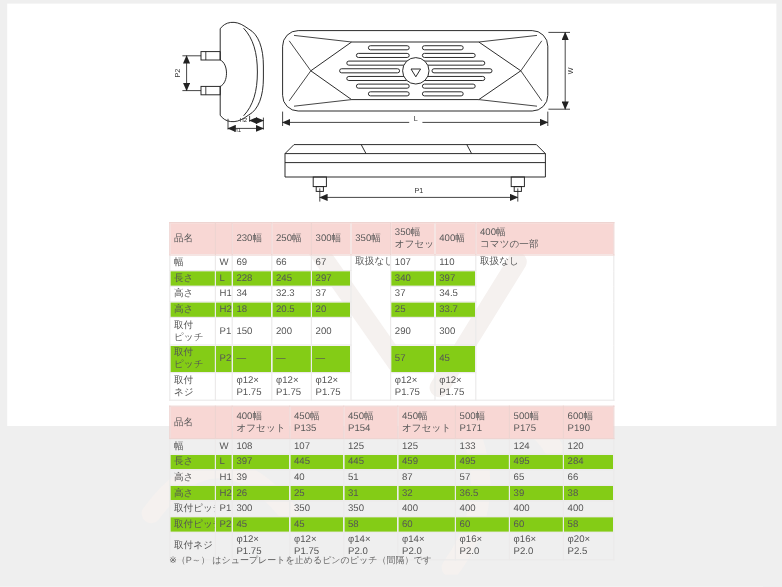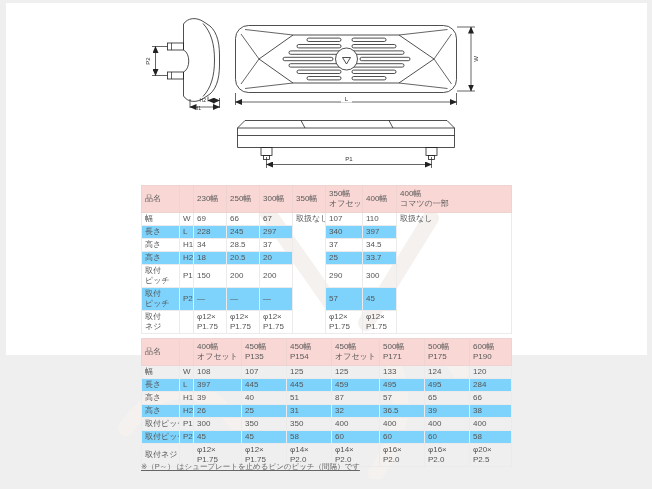--- a/index.html
+++ b/index.html
@@ -18,25 +18,25 @@
   .tblwrap{position:absolute;z-index:1;}
   .t1{left:135px;top:182px;}
   .t2{left:135px;top:335px;}
   table{border-collapse:collapse;table-layout:fixed;width:370px;background:transparent;}
   th,td{
     border:1px solid #eceaea;font-size:8px;line-height:10px;padding:1px 3px;
     color:#555;font-weight:normal;text-align:left;vertical-align:middle;
     overflow:hidden;white-space:nowrap;
   }
   thead th{background:#f8d7d4;border-color:#eed4d1;padding:3px 3px;color:#5a5a5a;}
-  tbody tr.stripe td{background:#7dd3fc;}
+  tbody tr.stripe td{background:#84cc16;}
   tbody td.merged{background:transparent;font-family:Liberation Mono, monospace;}
   .footnote{
     position:absolute;left:135px;top:459px;z-index:1;
-    font-size:7.5px;color:#666;text-decoration:underline;
+    font-size:7.5px;color:#666;
   }
   .dline{stroke:#222;stroke-width:0.8;fill:none;}
   .dim{stroke:#222;stroke-width:0.7;fill:none;}
   .dtext{fill:#333;font-size:6px;font-family:"Liberation Sans",sans-serif;}
   .dtext-sm{fill:#333;font-size:5px;font-family:"Liberation Sans",sans-serif;}
   .slot{stroke:#222;stroke-width:0.8;fill:#fff;}
   .wmark{stroke:#f5f1ef;stroke-width:16;fill:none;stroke-linecap:round;}
 </style>
 </head>
 <body>
@@ -167,21 +167,21 @@
             <td>228</td>
             <td>245</td>
             <td>297</td>
             <td>340</td>
             <td>397</td>
           </tr>
           <tr>
             <td>高さ</td>
             <td>H1</td>
             <td>34</td>
-            <td>28.5</td>
+            <td>32.3</td>
             <td>37</td>
             <td>37</td>
             <td>34.5</td>
           </tr>
           <tr class="stripe">
             <td>高さ</td>
             <td>H2</td>
             <td>18</td>
             <td>20.5</td>
             <td>20</td>

